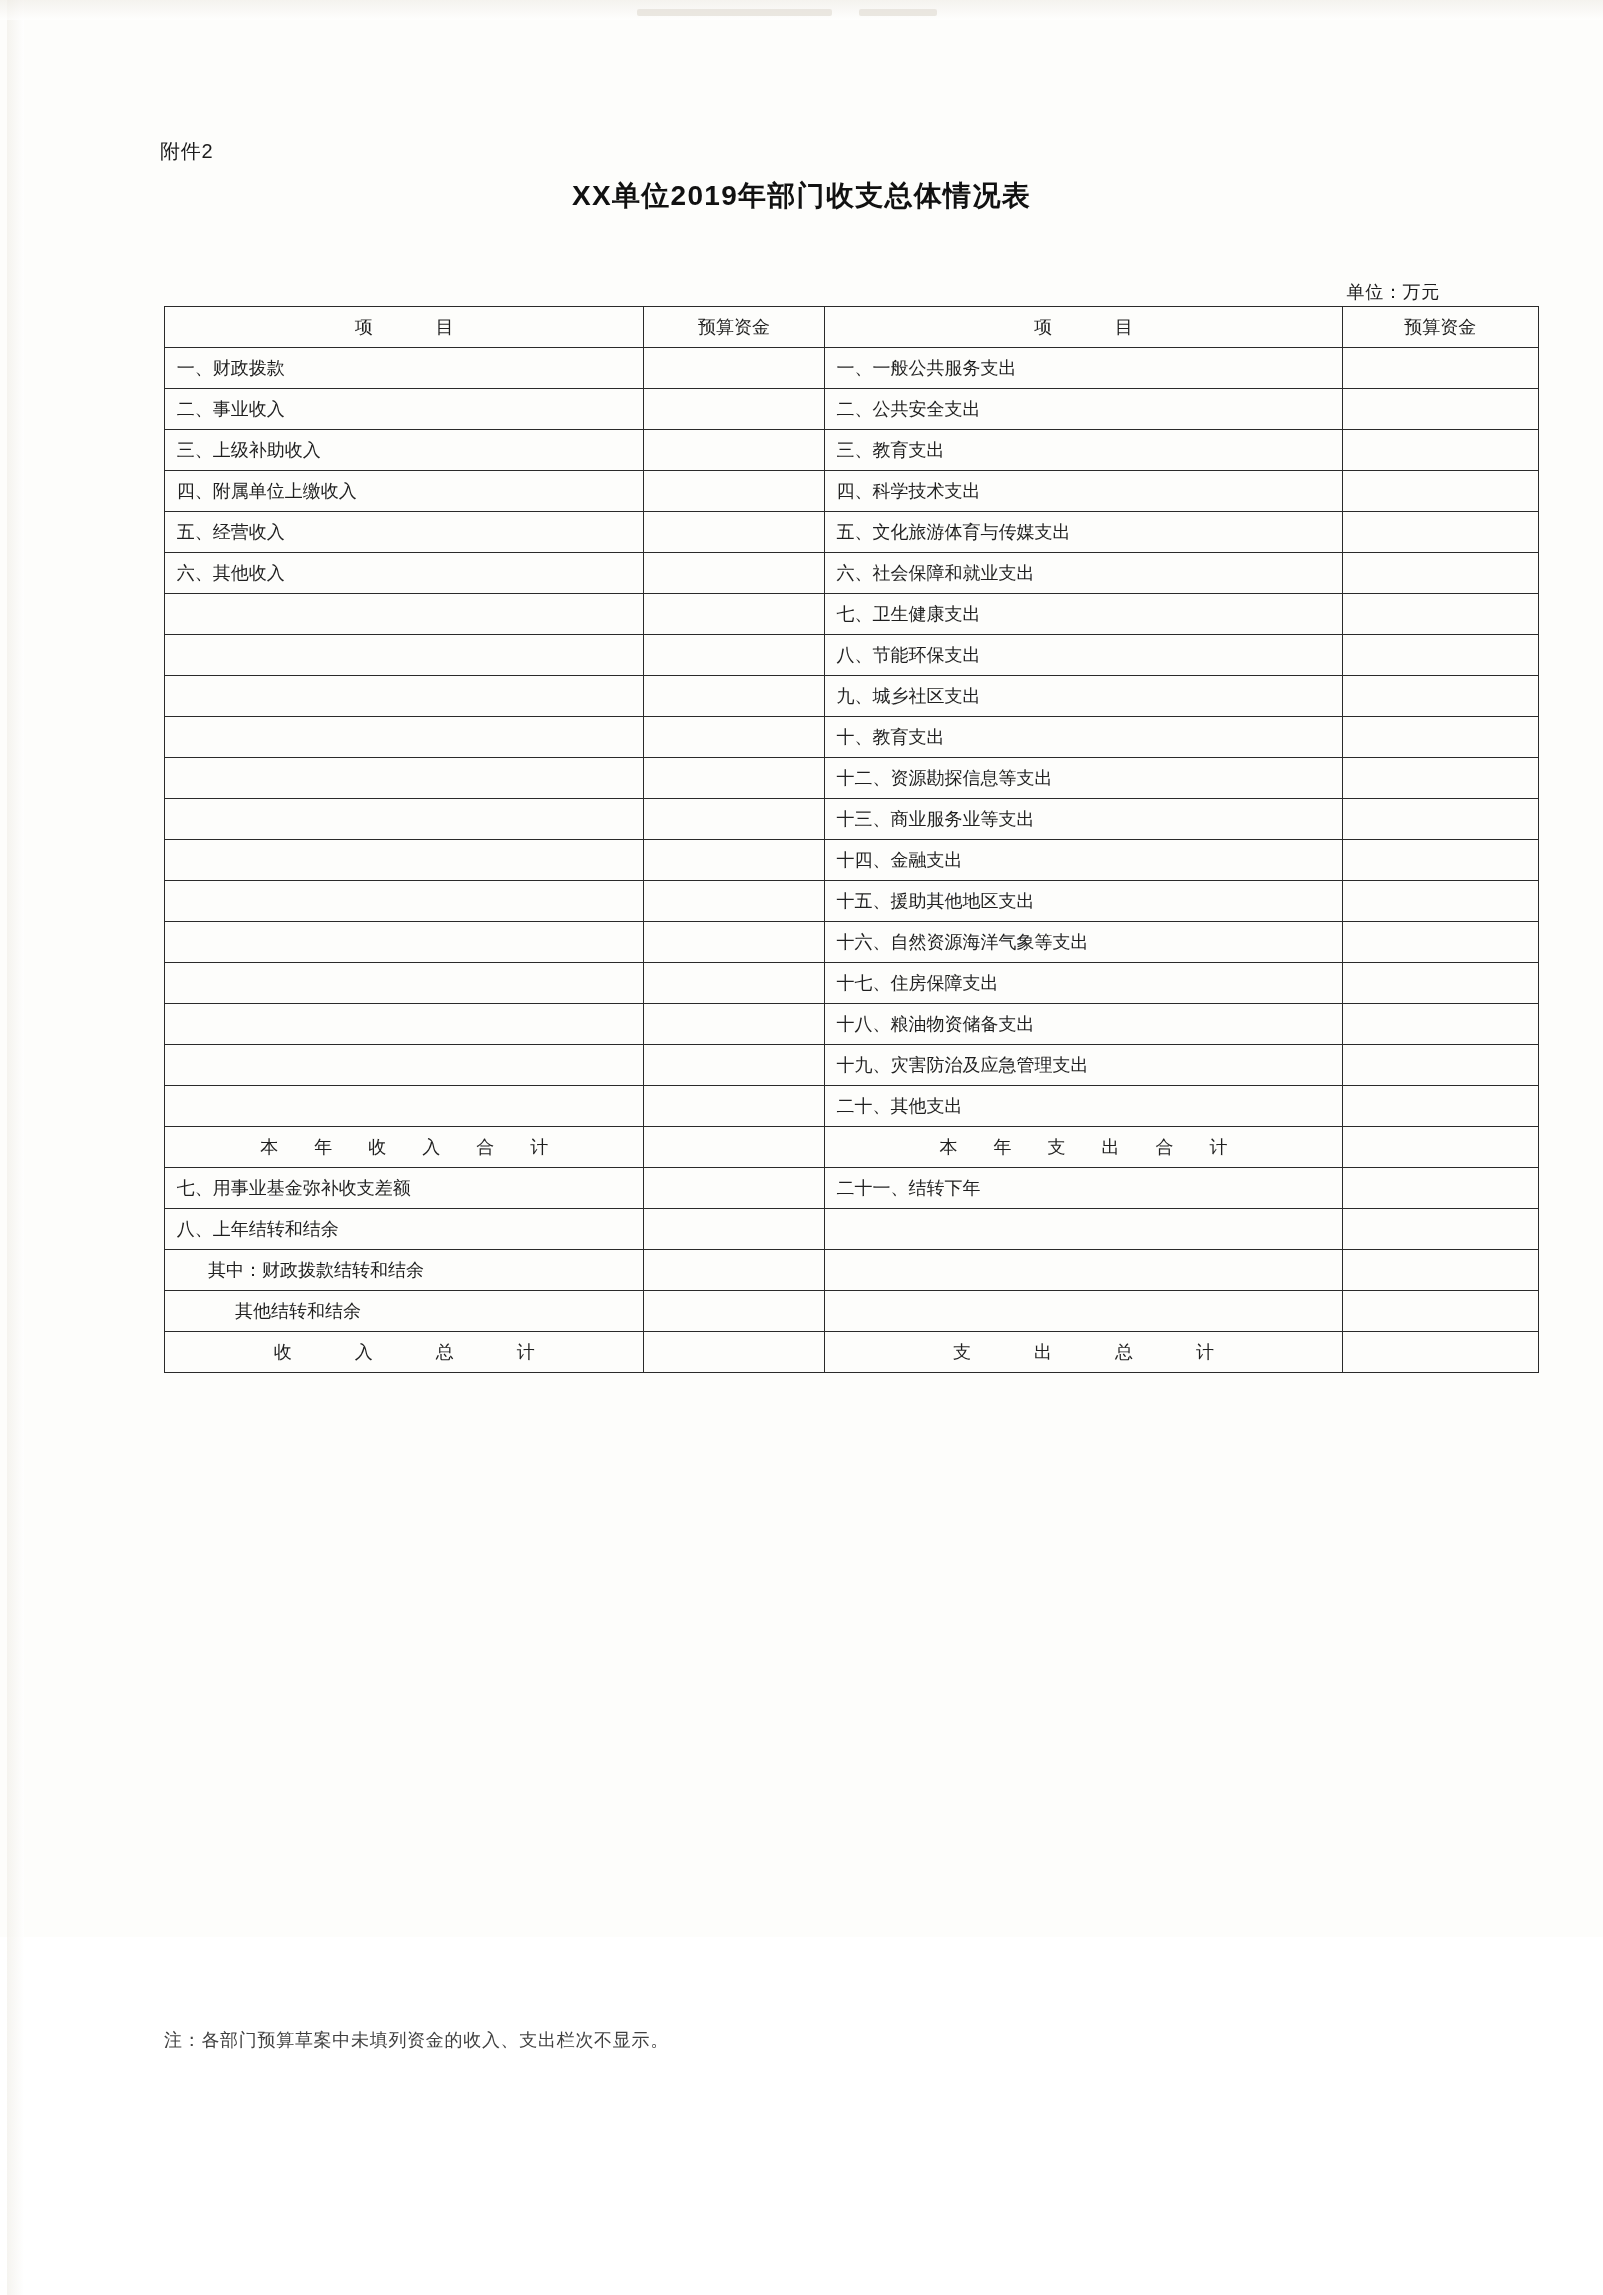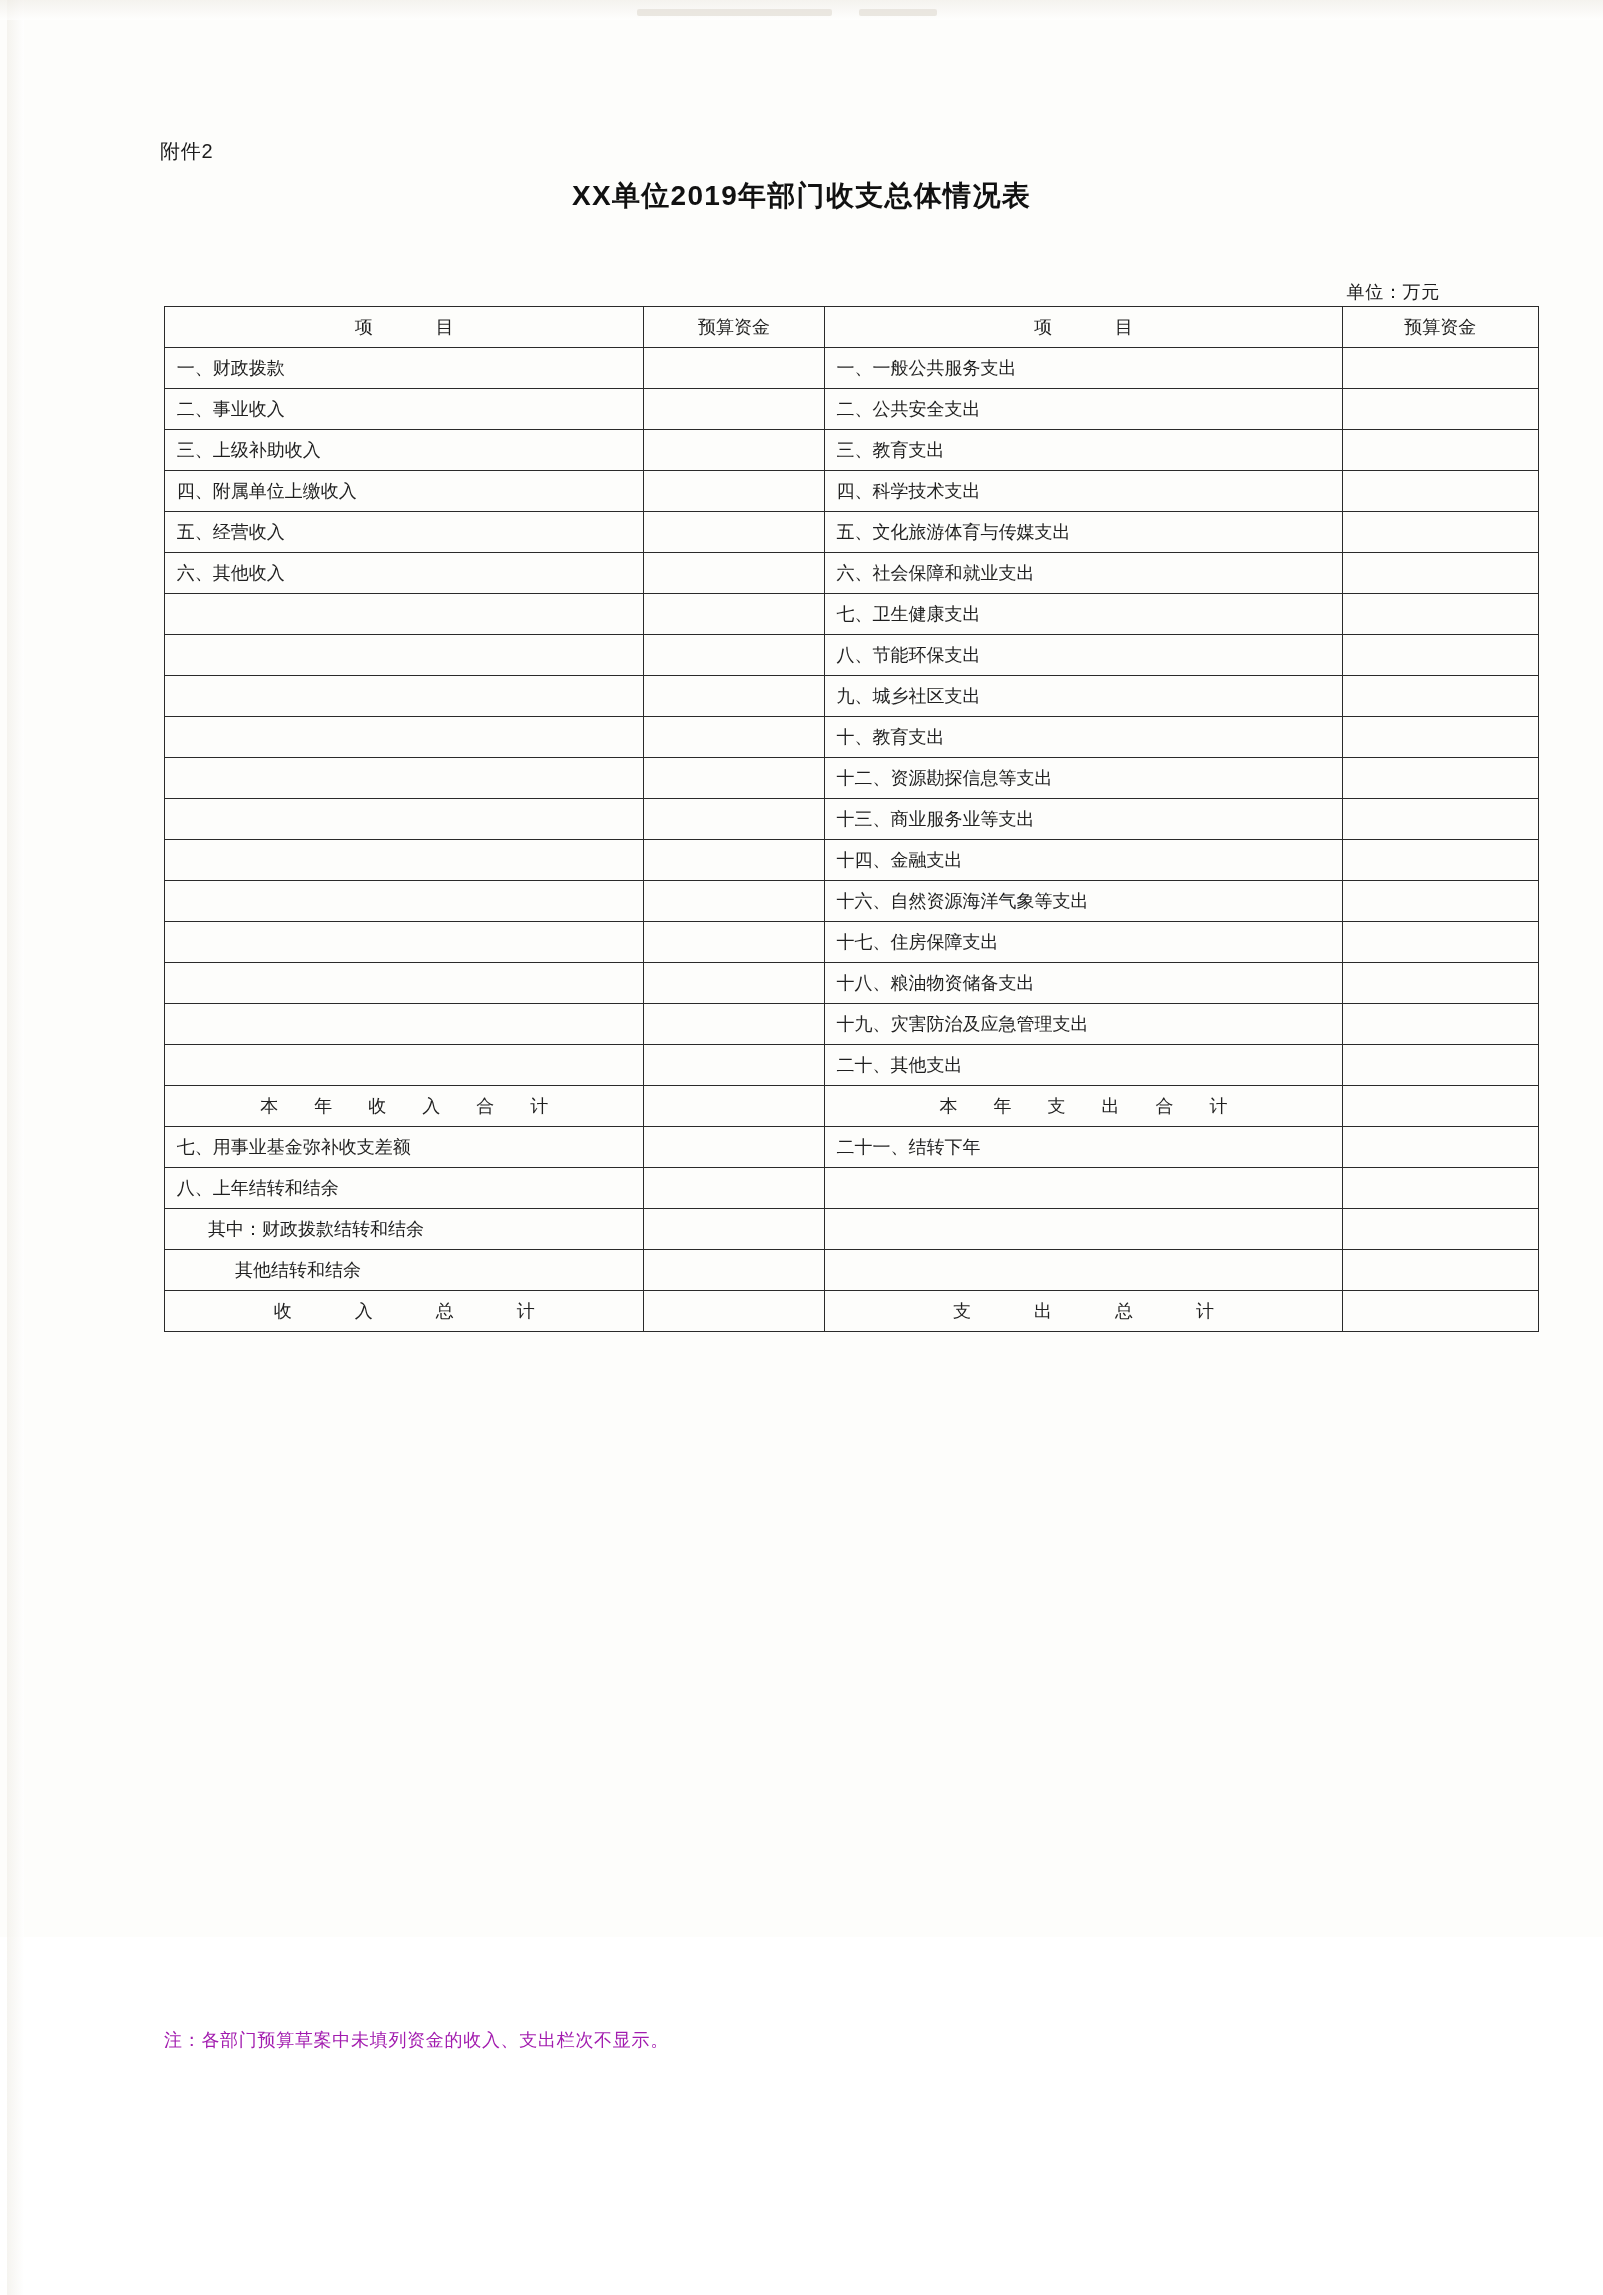--- a/index.html
+++ b/index.html
@@ -119,21 +119,21 @@
   }
   .total-row td.amt { letter-spacing: normal; text-indent: 0; }
   .indent-1 { padding-left: 43px !important; }
   .indent-2 { padding-left: 70px !important; }
   .empty-cell { }
   .note {
     position: absolute;
     left: 164px;
     top: 2028px;
     font-size: 18px;
-    color: #a21caf;
+    color: #404040;
     letter-spacing: 0.7px;
   }
 </style>
 </head>
 <body>
 
 <div class="page">
 
   <div class="scan-edge-left"></div>
   <div class="scan-edge-top"></div>
@@ -228,20 +228,26 @@
         </tr>
         <tr>
           <td class="col-name-in empty-cell"></td>
           <td class="col-amt-in"></td>
           <td class="col-name-ex">十四、金融支出</td>
           <td class="col-amt-ex"></td>
         </tr>
         <tr>
           <td class="col-name-in empty-cell"></td>
           <td class="col-amt-in"></td>
+          <td class="col-name-ex">十五、援助其他地区支出</td>
+          <td class="col-amt-ex"></td>
+        </tr>
+        <tr>
+          <td class="col-name-in empty-cell"></td>
+          <td class="col-amt-in"></td>
           <td class="col-name-ex">十六、自然资源海洋气象等支出</td>
           <td class="col-amt-ex"></td>
         </tr>
         <tr>
           <td class="col-name-in empty-cell"></td>
           <td class="col-amt-in"></td>
           <td class="col-name-ex">十七、住房保障支出</td>
           <td class="col-amt-ex"></td>
         </tr>
         <tr>

